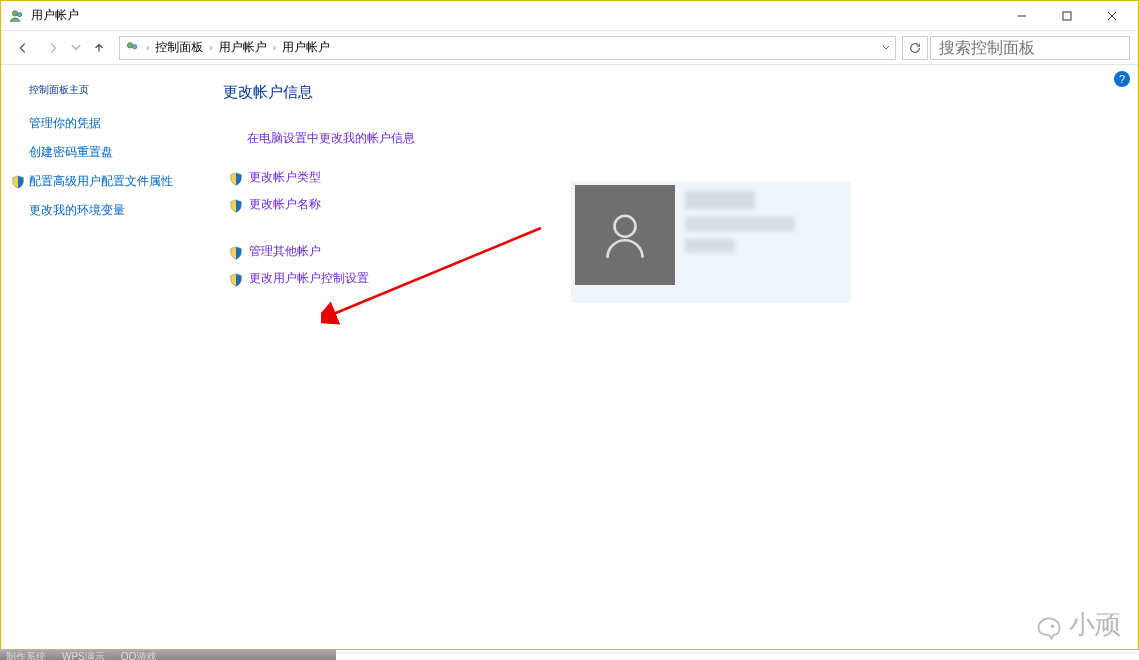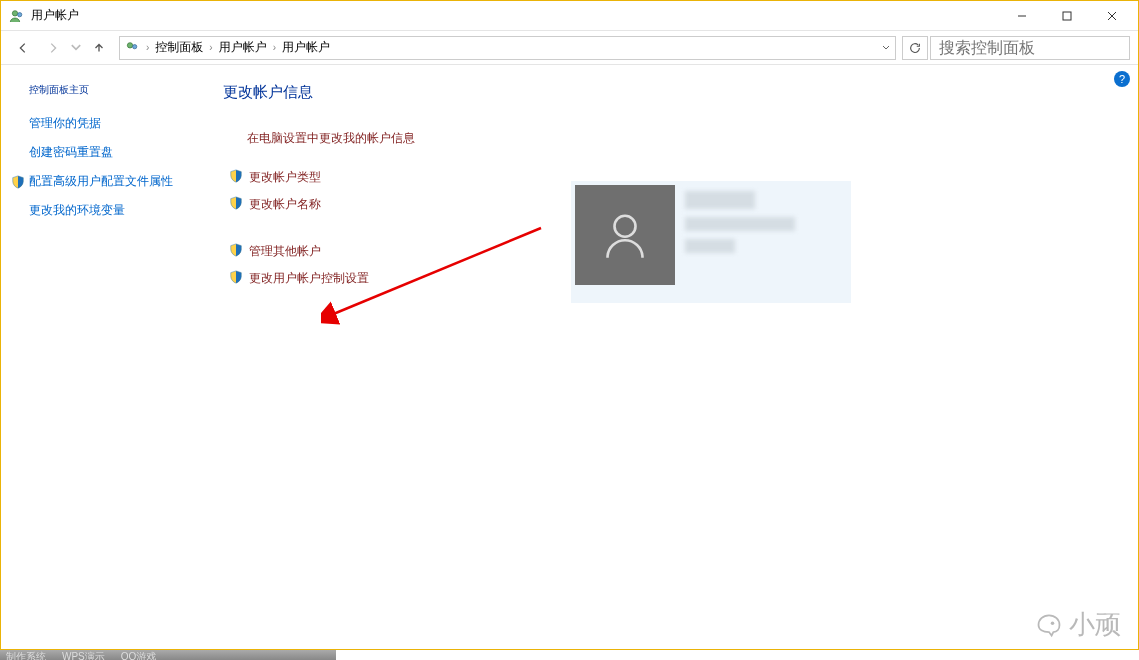--- a/index.html
+++ b/index.html
@@ -109,23 +109,23 @@
     padding: 18px 26px 10px 12px;
     position:relative;
   }
   .main-title {
     color:#003399;
     font-size:15px;
     margin-bottom:28px;
   }
   .indent1 { margin-left:24px; }
   .act-link {
-    color:#7f1d1d;
-    display:flex;
-    align-items:flex-start;
+    color:#6d28d9;
+    display:flex;
+    align-items:flex-end;
     gap:6px;
     margin-bottom:10px;
   }
   .act-group { margin-top:30px; }
   .shield {
     width:14px; height:14px; display:inline-block; flex-shrink:0;
   }
   .usercard {
     position:absolute;
     left:570px; top:116px;
@@ -162,21 +162,21 @@
   }
   
   .red-arrow {
     position:absolute;
     left:320px; top:158px;
     pointer-events:none;
   }
   .watermark {
     position:absolute;
     right:18px; bottom:18px;
-    display:flex; align-items:center; gap:6px;
+    display:flex; align-items:flex-end; gap:6px;
     color:#b9b9b9;
     font-size:26px;
     pointer-events:none;
   }
   .watermark svg { width:28px; height:28px; }
   
   .desktop-sliver {
     position:absolute;
     left:0; bottom:0;
     height:10px; width:336px;

